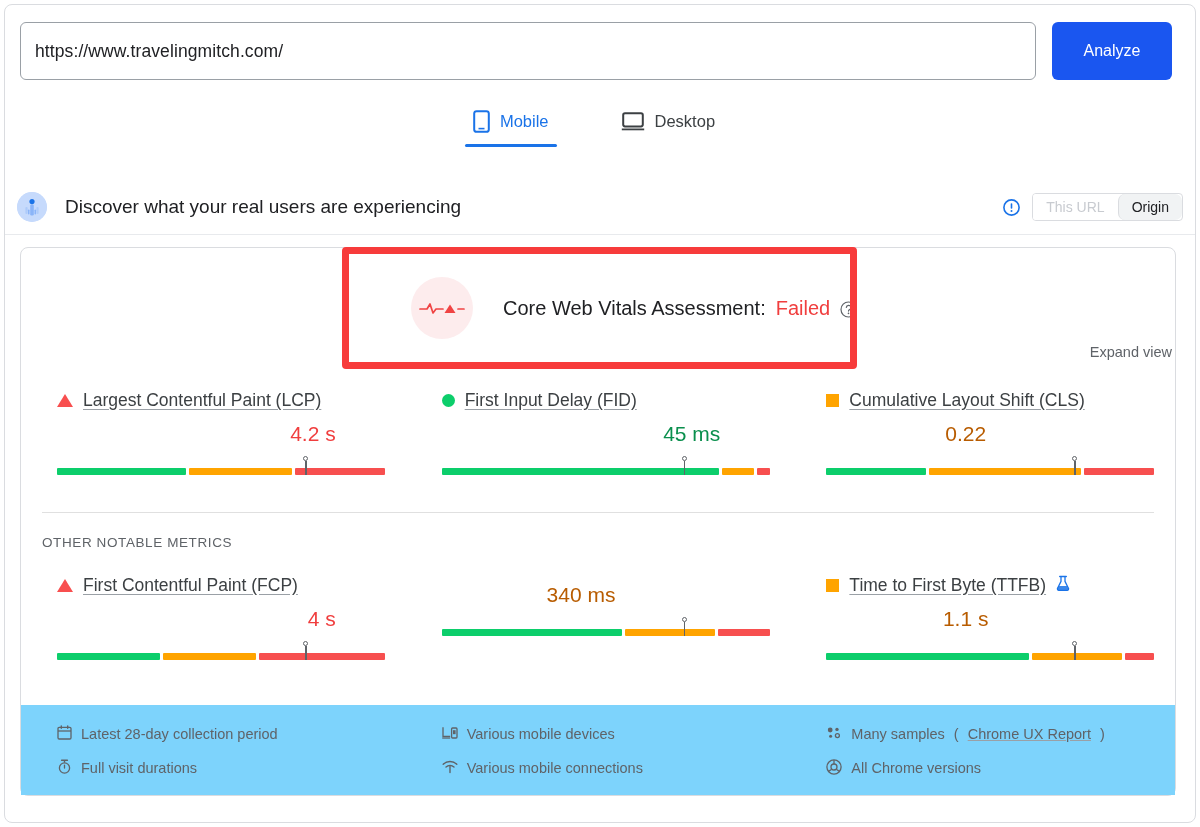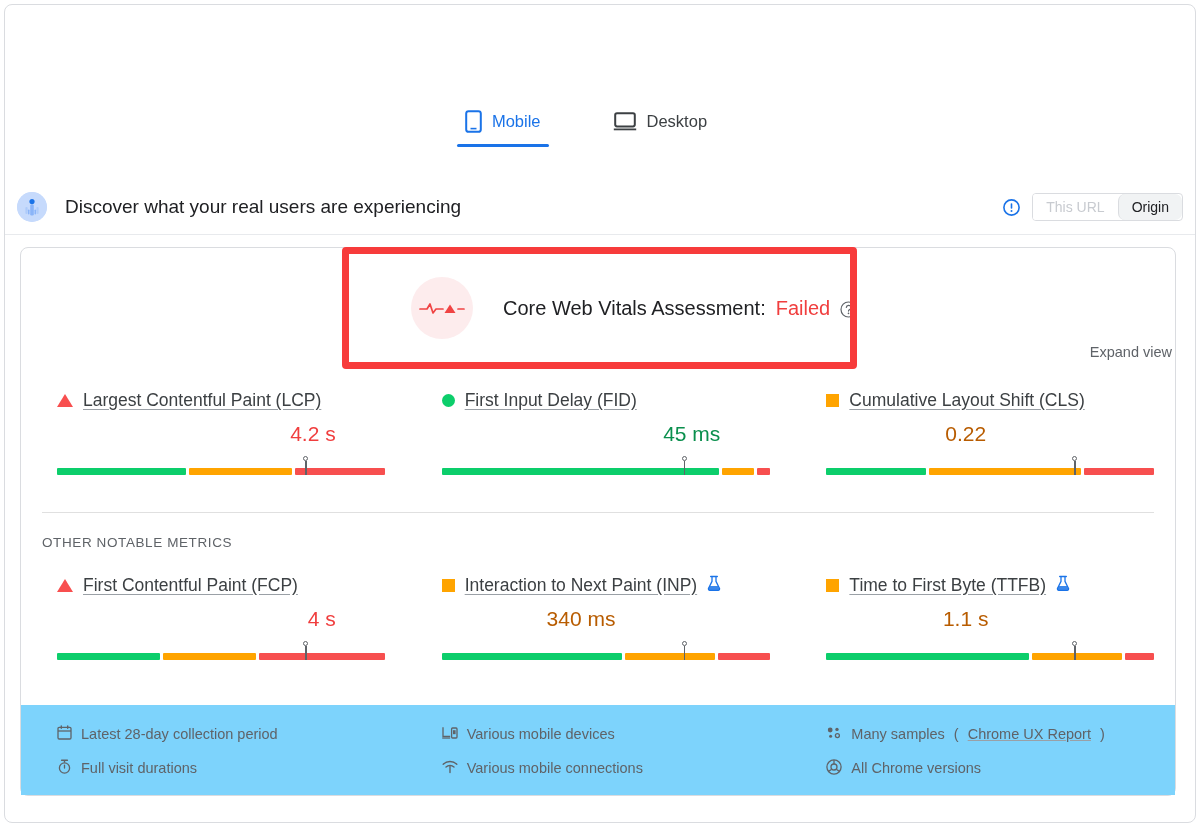--- a/index.html
+++ b/index.html
@@ -62,21 +62,21 @@
     font-family: "Liberation Sans", sans-serif;
     cursor: pointer;
     display: flex;
     align-items: center;
     justify-content: center;
   }
 
   
   .tabs {
     position: absolute;
-    left: 0; top: 104px;
+    left: 8px; top: 104px;
     width: 1172px;
     display: flex;
     justify-content: center;
     gap: 44px;
   }
   .tab {
     display: flex;
     align-items: center;
     gap: 10px;
     padding: 6px 14px 14px 14px;
@@ -361,20 +361,26 @@
     color: #5f6368;
     cursor: pointer;
   }
 </style>
 </head>
 <body>
 
 <div id="page">
   <div class="page-frame"></div>
 
+  <div class="url-row">
+    <div class="url-input">
+      <span>https://www.travelingmitch.com/</span>
+    </div>
+    <button class="analyze-btn">Analyze</button>
+  </div>
 
   <div class="tabs">
     <div class="tab active">
       <span>
         <svg width="17" height="23" viewBox="0 0 17 23">
           <rect x="1.2" y="1.2" width="14.6" height="20.6" rx="2.4" fill="none" stroke="#1a73e8" stroke-width="2"></rect>
           <line x1="5.5" y1="18.6" x2="11.5" y2="18.6" stroke="#1a73e8" stroke-width="1.6"></line>
         </svg>
       </span>
       <span>Mobile</span>
@@ -522,31 +528,20 @@
           <div class="seg-r" style="flex:39"></div>
         </div>
         <div class="marker" style="left:249px">
           <div class="m-ring"></div>
             <div class="m-stem"></div>
         </div>
       </div>
     </div>
 
     <div class="metric">
-      <div class="metric-head">
-        <span class="m-swatch sq-ni"></span>
-        <span class="metric-name">Interaction to Next Paint (INP)</span>
-        <span class="flask-icon">
-          <svg width="14" height="17" viewBox="0 0 14 17">
-            <path d="M5 1.5 V6.4 L1.6 13.2 a1.4 1.4 0 0 0 1.25 2.1 h8.3 a1.4 1.4 0 0 0 1.25 -2.1 L9 6.4 V1.5" fill="none" stroke="#1a73e8" stroke-width="1.3" stroke-linejoin="round"></path>
-            <line x1="3.7" y1="1.5" x2="10.3" y2="1.5" stroke="#1a73e8" stroke-width="1.4" stroke-linecap="round"></line>
-            <path d="M3.2 11 H10.8 L12.15 13.2 a1.4 1.4 0 0 1 -1.25 2.1 h-8.3 a1.4 1.4 0 0 1 -1.25 -2.1 Z" fill="#1a73e8" opacity="0.85"></path>
-          </svg>
-        </span>
-      </div>
       <div class="metric-value v-ni">340 ms</div>
       <div class="bar-wrap">
         <div class="bar">
           <div class="seg-g" style="flex:56"></div>
           <div class="seg-o" style="flex:28"></div>
           <div class="seg-r" style="flex:16"></div>
         </div>
         <div class="marker" style="left:243px">
           <div class="m-ring"></div>
             <div class="m-stem"></div>

